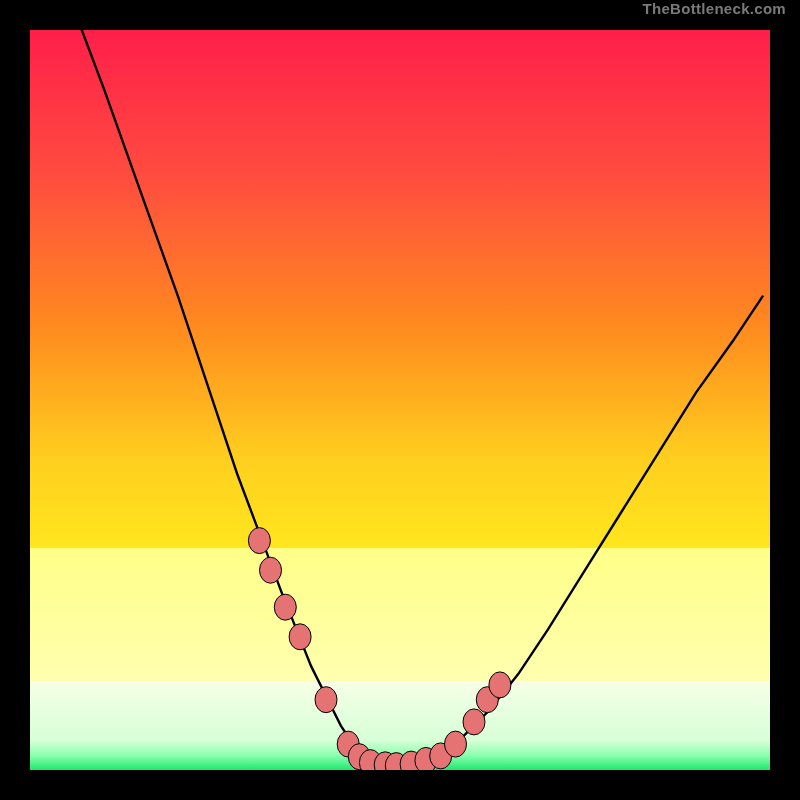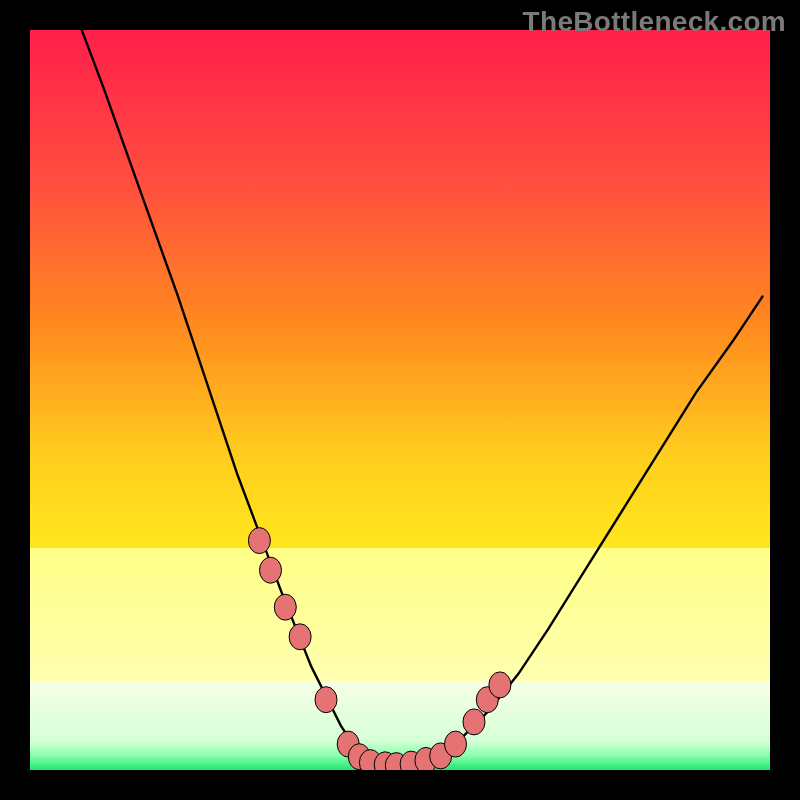--- a/index.html
+++ b/index.html
@@ -12,23 +12,23 @@
     font-family: Arial, Helvetica, sans-serif;
   }
   .frame {
     position: relative;
     width: 800px;
     height: 800px;
     background: #000;
   }
   .attribution {
     position: absolute;
-    top: 6px;
+    top: 0;
     right: 14px;
-    font-size: 28px;
+    font-size: 15px;
     font-weight: 600;
     color: #7a7a7a;
     letter-spacing: 0.3px;
     z-index: 30;
   }
   .plot-outer {
     position: absolute;
     left: 30px;
     top: 30px;
     width: 740px;

